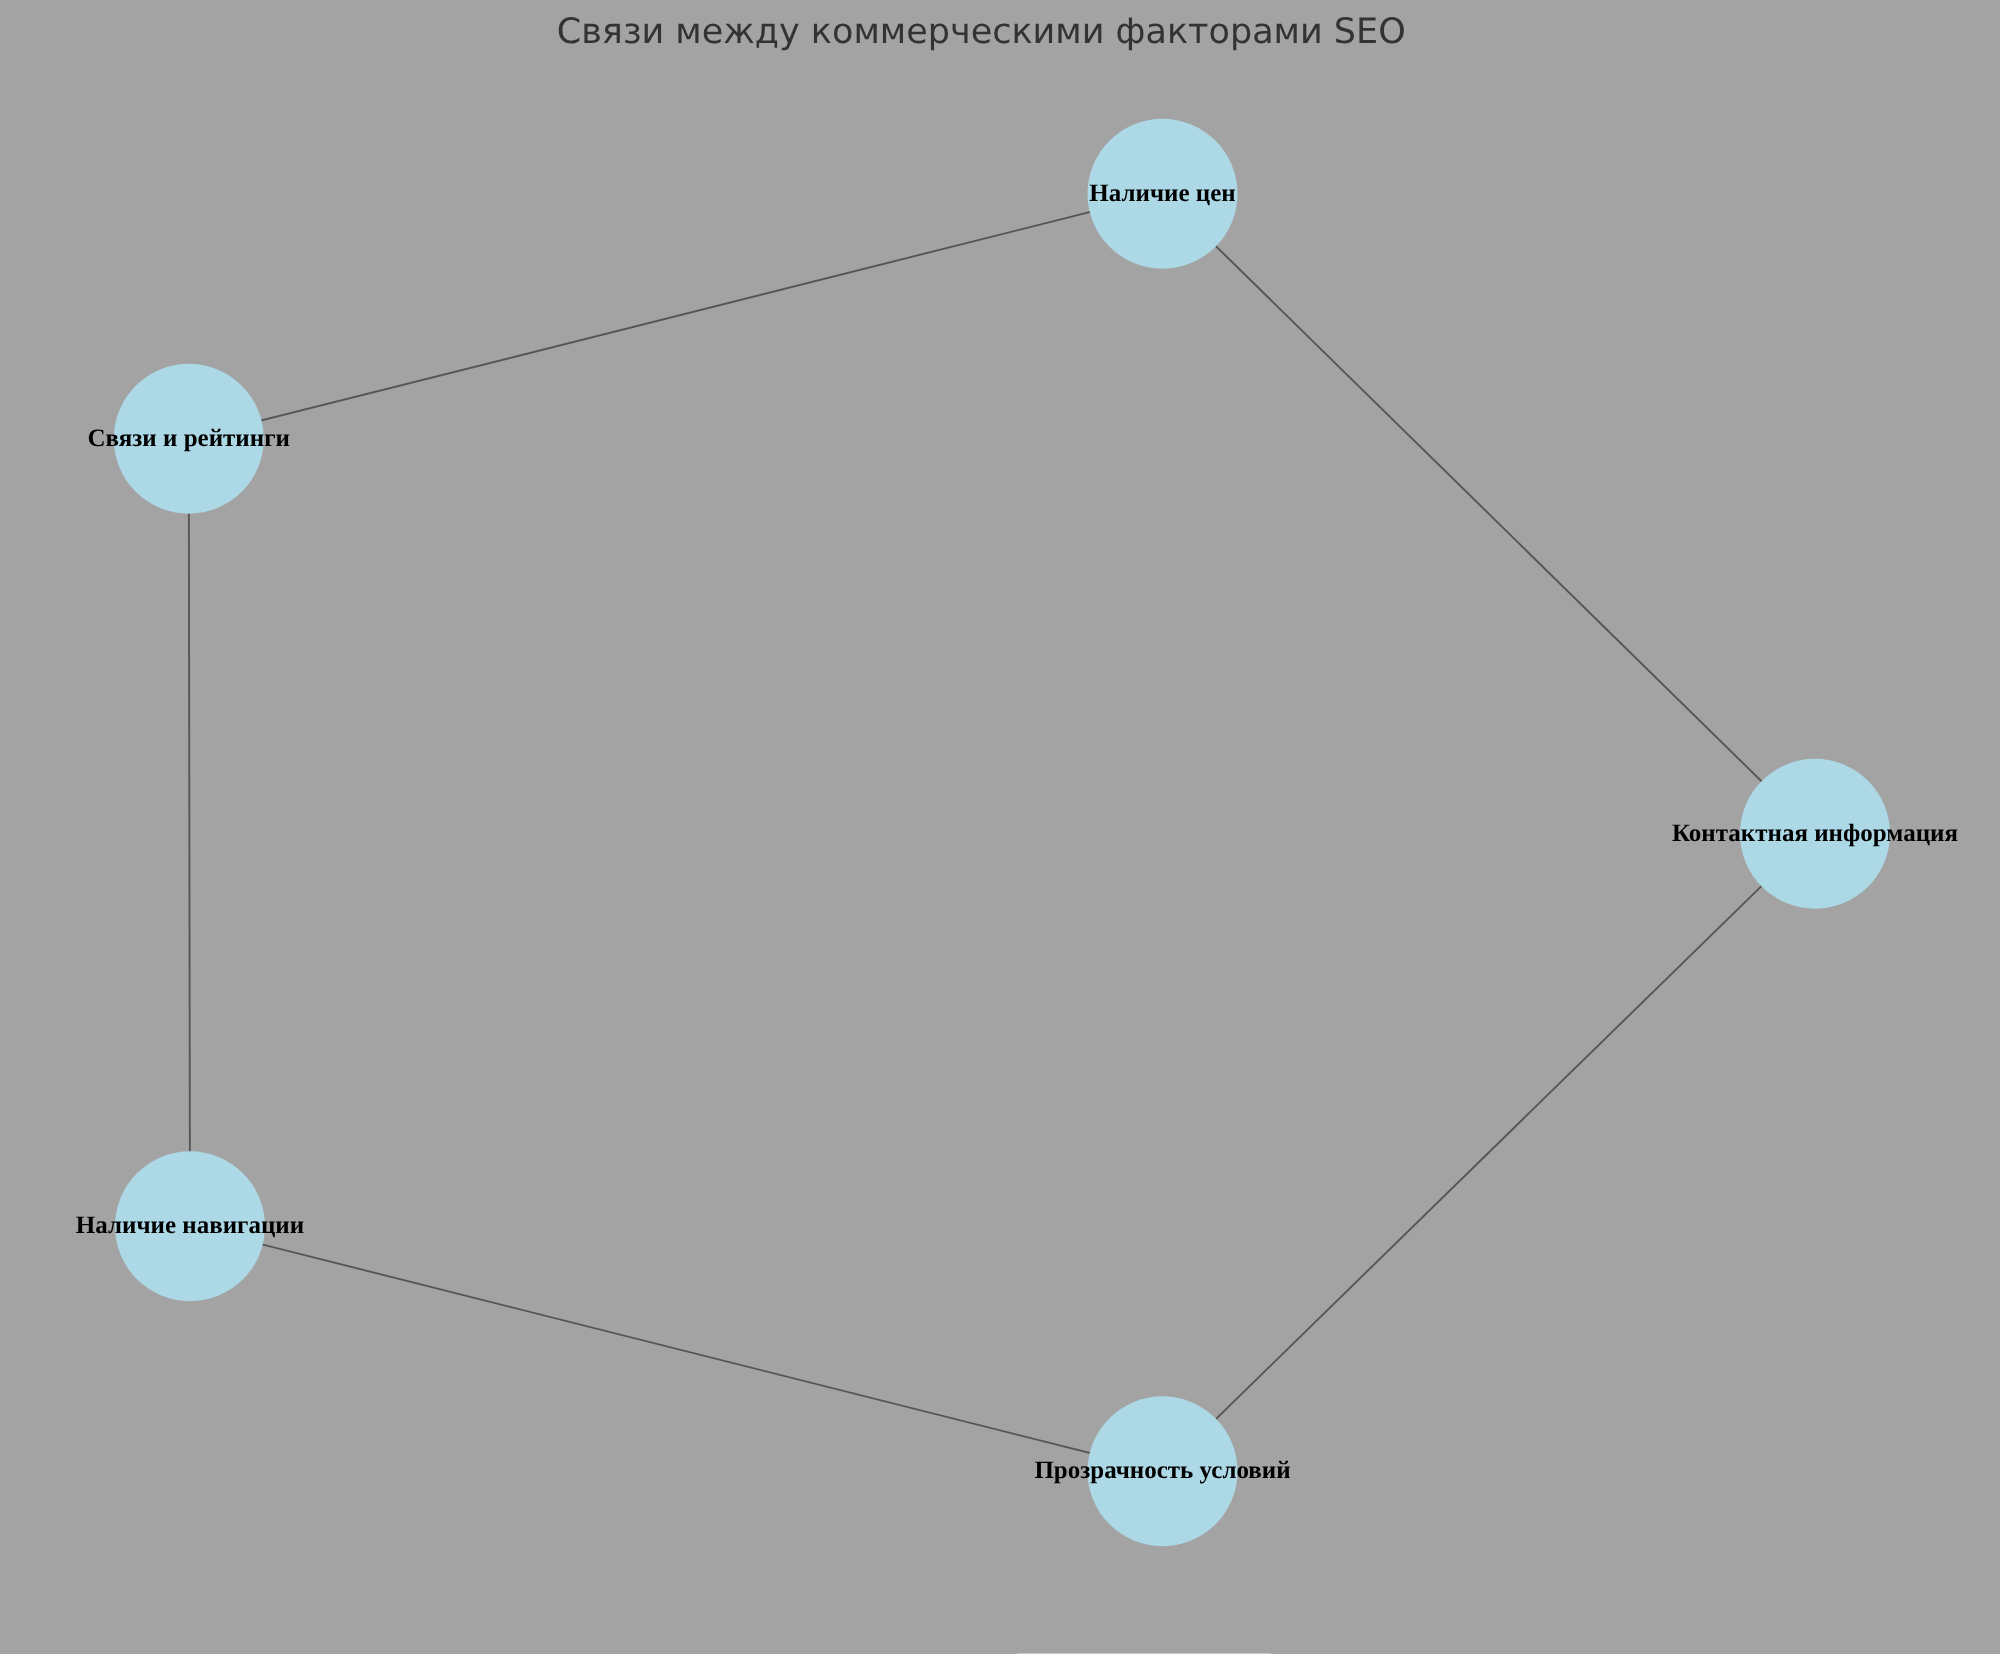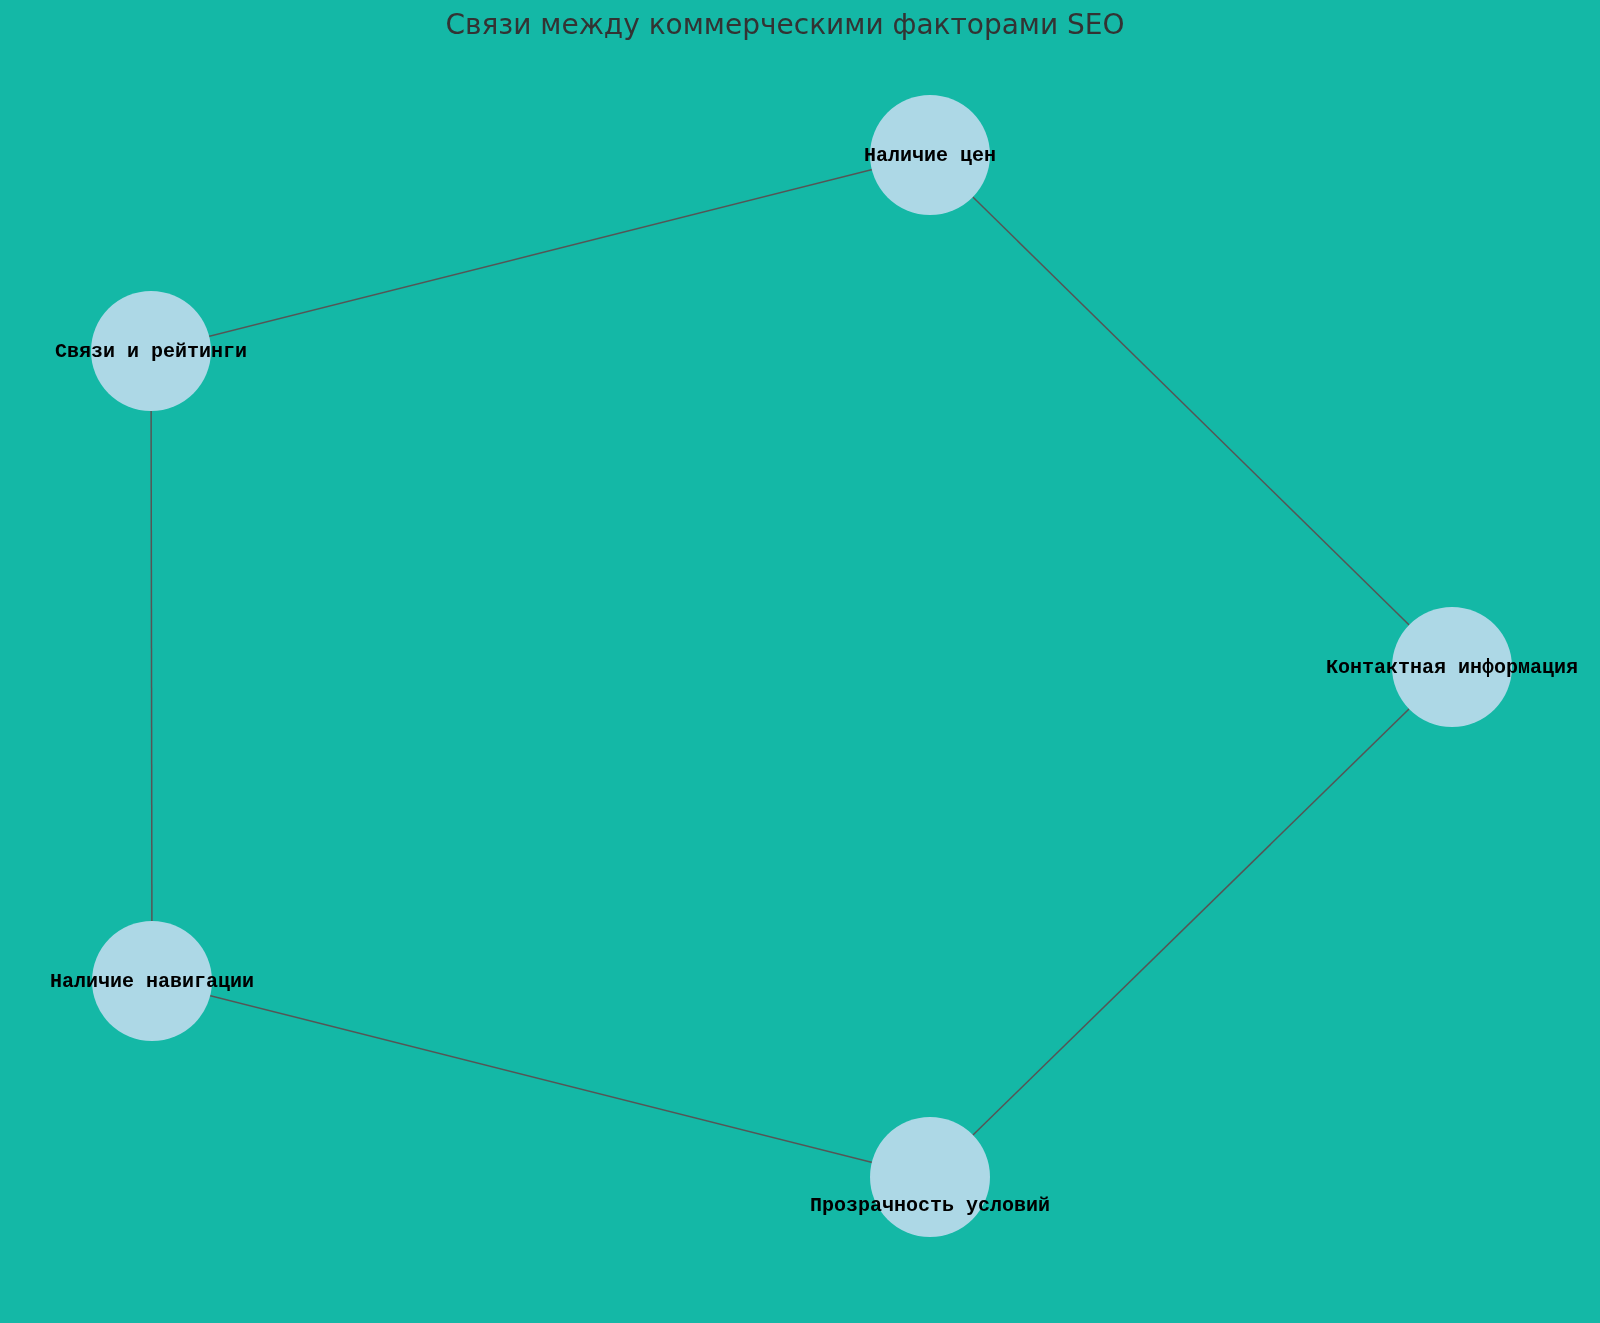--- a/index.html
+++ b/index.html
@@ -8,21 +8,21 @@
     padding: 0;
     background: #ffffff;
   }
   body {
     font-family: "DejaVu Sans", sans-serif;
   }
   #canvas {
     position: relative;
     width: 1600px;
     height: 1323px;
-    background: #14b8a6;
+    background: #a3a3a3;
     overflow: hidden;
   }
   #graph-svg {
     position: absolute;
     left: 0;
     top: 0;
     width: 1600px;
     height: 1323px;
     display: block;
   }
@@ -34,21 +34,21 @@
     text-align: center;
     font-family: "DejaVu Sans", sans-serif;
     font-size: 28px;
     font-weight: 400;
     color: #333333;
     letter-spacing: 0px;
     white-space: nowrap;
   }
   .node-label {
     position: absolute;
-    font-family: Liberation Mono, monospace;
+    font-family: Liberation Serif, serif;
     font-size: 20px;
     font-weight: bold;
     color: #000000;
     white-space: nowrap;
     transform: translate(-50%, -50%);
     pointer-events: none;
   }
   .edge-line {
     stroke-linecap: butt;
   }
@@ -75,16 +75,16 @@
       </g>
   </svg>
 
   <div class="chart-title">Связи между коммерческими факторами SEO</div>
 
   <div id="labels-layer">
       <div class="node-label" style="left: 930px; top: 155px; color: rgb(0, 0, 0);">Наличие цен</div>
       <div class="node-label" style="left: 151px; top: 351px; color: rgb(0, 0, 0);">Связи и рейтинги</div>
       <div class="node-label" style="left: 1452px; top: 667px; color: rgb(0, 0, 0);">Контактная информация</div>
       <div class="node-label" style="left: 152px; top: 981px; color: rgb(0, 0, 0);">Наличие навигации</div>
-      <div class="node-label" style="left: 930px; top: 1205px; color: rgb(0, 0, 0);">Прозрачность условий</div>
+      <div class="node-label" style="left: 930px; top: 1177px; color: rgb(0, 0, 0);">Прозрачность условий</div>
     </div>
 
 </div>
 
 </body></html>

